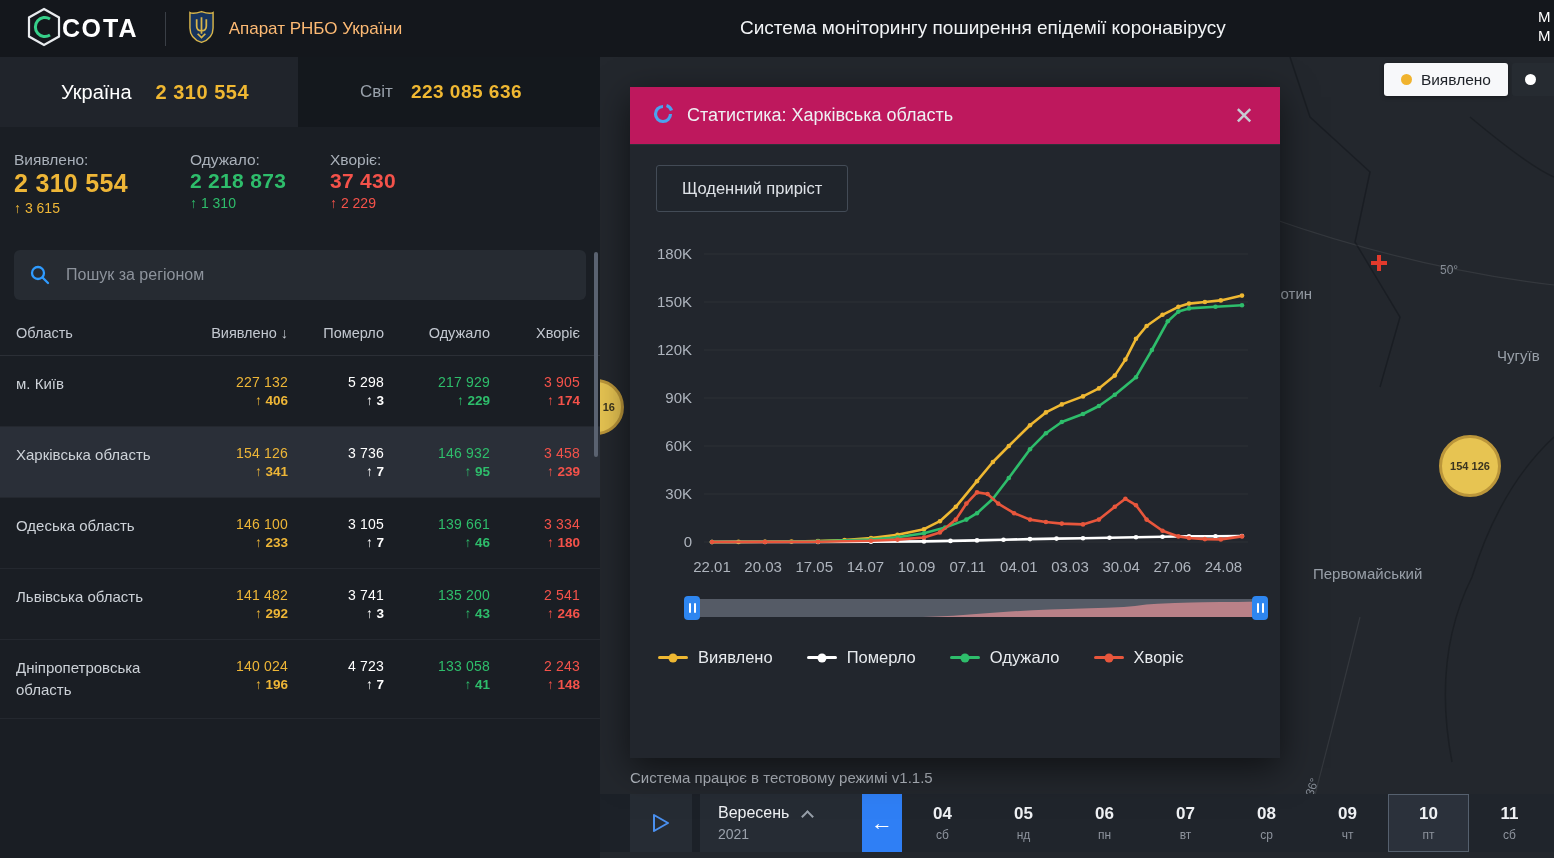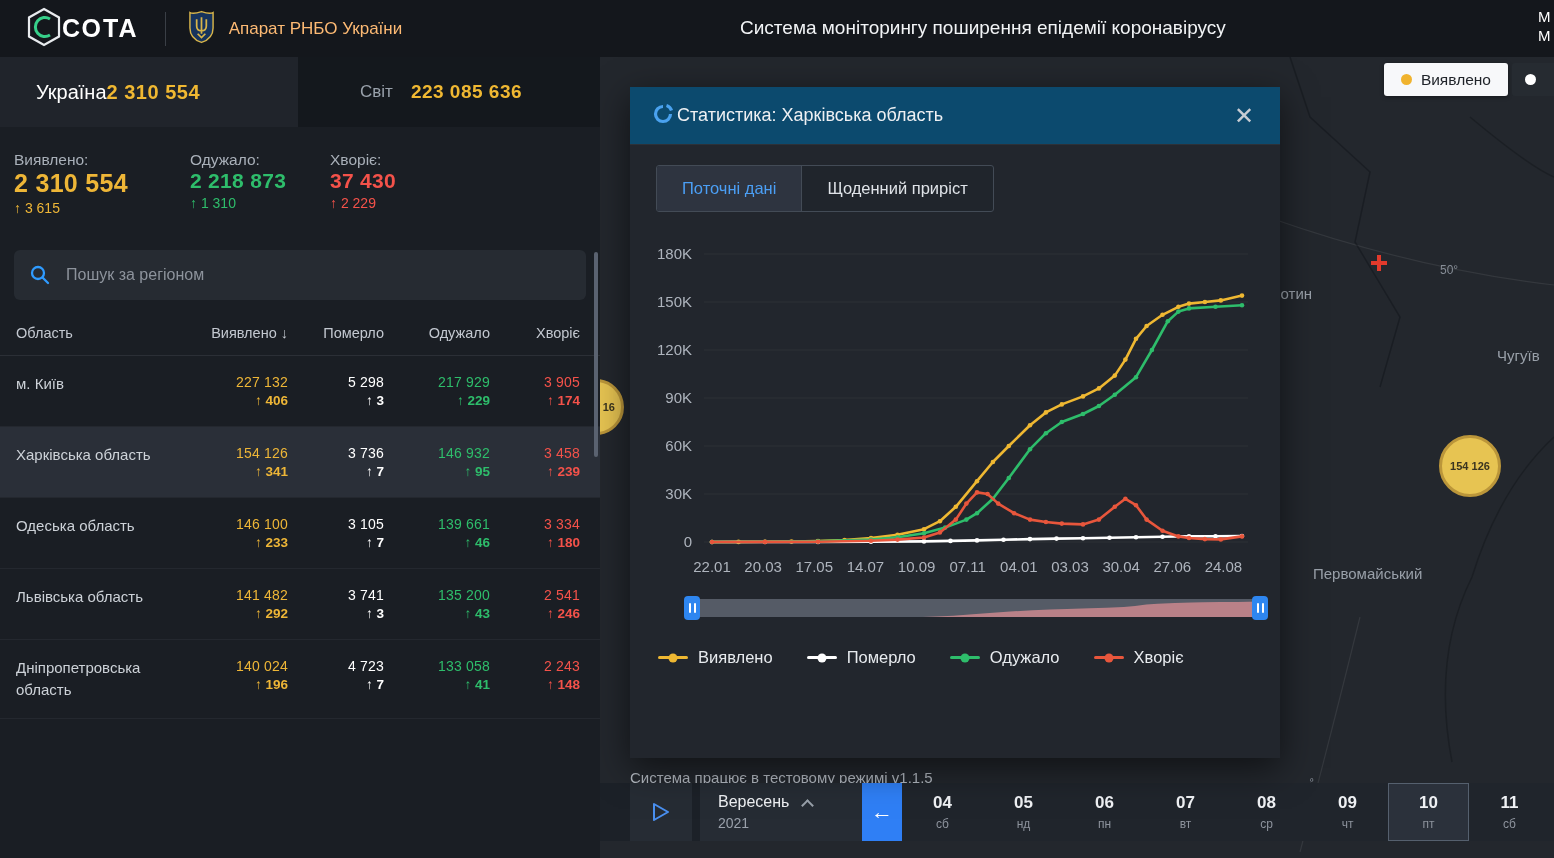--- a/index.html
+++ b/index.html
@@ -13,21 +13,21 @@
   .logo-text{color:#fff;font-size:25px;font-weight:700;letter-spacing:2px}
   .topbar-divider{width:1px;height:34px;background:#3a3f46;margin:0 22px 0 26px}
   .org-wrap{display:flex;align-items:center;gap:14px}
   .org-text{color:#fdba74;font-size:17px}
   .topbar-title{position:absolute;left:740px;top:17px;color:#f2f4f6;font-size:19px;white-space:nowrap}
   .topbar-right-cut{position:absolute;right:2px;top:7px;color:#fff;font-size:15px;line-height:19px;width:14px;overflow:hidden;text-align:left}
 
   
   .sidebar{position:absolute;top:57px;left:0;width:600px;height:801px;background:#1a1e24;z-index:20}
   .totals{display:flex;height:70px}
-  .totals-country{width:298px;background:#20242b;display:flex;align-items:center;gap:0;padding-left:36px}
+  .totals-country{width:298px;background:#20242b;display:flex;align-items:center;gap:24px;padding-left:61px}
   .totals-world{flex:1;background:#14181d;display:flex;align-items:center;gap:18px;padding-left:62px}
   .totals-country-label{color:#fff;font-size:20px}
   .totals-country-value{color:#f0b832;font-size:20px;font-weight:700;letter-spacing:.5px}
   .totals-world-label{color:#99a1ab;font-size:17px}
   .totals-world-value{color:#f0b832;font-size:19px;font-weight:700;letter-spacing:.5px}
 
   .stats{display:flex;padding:24px 14px 20px 14px}
   .stat{display:flex;flex-direction:column}
   .stat:nth-child(1){width:176px}
   .stat:nth-child(2){width:140px}
@@ -72,21 +72,21 @@
   .layer-toggles{position:absolute;right:0;top:6px;display:flex;gap:4px;z-index:5}
   .toggle-detected{height:33px;background:#f7f8fa;border-radius:3px;display:flex;align-items:center;gap:9px;padding:0 17px;box-shadow:0 1px 4px rgba(0,0,0,.4);cursor:pointer}
   .toggle-detected-label{color:#20242a;font-size:15.5px}
   .toggle-secondary{height:33px;width:42px;background:#262b31;border-radius:3px 0 0 3px;display:flex;align-items:center;padding-left:13px;cursor:pointer}
   .dot{width:11px;height:11px;border-radius:50%}
   .dot-gold{background:#f0b32e}
   .dot-white{background:#ffffff}
 
   
   .modal{position:absolute;left:30px;top:30px;width:650px;height:671px;background:#22262d;box-shadow:0 10px 34px rgba(0,0,0,.55);z-index:10}
-  .modal-header{height:58px;background:#0c4a6e;border-bottom:1px solid #2c3138;display:flex;align-items:center;padding:0 22px;gap:3px}
+  .modal-header{height:58px;background:#be185d;border-bottom:1px solid #2c3138;display:flex;align-items:center;padding:0 22px;gap:13px}
   .modal-title{color:#eef0f3;font-size:18px}
   .modal-close{margin-left:auto;color:#c7ccd3;font-size:24px;line-height:1;cursor:pointer;padding:4px}
   .tabs{display:inline-flex;margin:20px 0 0 26px;border:1px solid #434b56;border-radius:3px;overflow:hidden;background:#20252c}
   .tab{padding:13px 25px;font-size:16.5px;color:#dfe3e8;cursor:pointer}
   .tab + .tab{border-left:1px solid #434b56}
   .tab.active{background:#2e3440;color:#4b9ff5}
   #chart-svg{display:block;margin:18px 0 0 14px}
 
   .slider-wrap{position:relative;width:568px;height:24px;margin:10px 0 0 62px}
   .slider-track{position:absolute;left:0;right:0;top:3px;height:18px;background:rgba(148,157,172,.45);border-radius:2px;overflow:hidden;cursor:pointer}
@@ -98,21 +98,21 @@
 
   .legend{display:flex;gap:34px;margin:28px 0 0 28px}
   .legend-item{display:flex;align-items:center;gap:10px;cursor:pointer}
   .legend-marker{width:30px;height:3px;border-radius:2px;background:var(--c,#888);position:relative}
   .legend-marker::after{content:"";position:absolute;left:50%;top:50%;transform:translate(-50%,-50%);width:9px;height:9px;border-radius:50%;background:var(--c,#888)}
   .legend-label{color:#e8ebef;font-size:16.5px}
 
   .status-text{position:absolute;left:30px;top:712px;color:#b4bac2;font-size:15px;z-index:6}
 
   
-  .bottombar{position:absolute;left:0;bottom:17px;width:954px;height:58px;background:#1c2128;display:flex;z-index:8}
+  .bottombar{position:absolute;left:0;bottom:6px;width:954px;height:58px;background:#1c2128;display:flex;z-index:8}
   .play-btn{width:62px;height:58px;margin-left:30px;background:#262c34;display:flex;align-items:center;justify-content:center;cursor:pointer}
   .month-box{width:162px;height:58px;margin-left:8px;background:#262c34;padding:10px 0 0 18px;cursor:pointer}
   .month-row{display:flex;align-items:center}
   .month-name{color:#eef0f3;font-size:16px}
   .chevron-up{width:9px;height:9px;border-left:2px solid #98a0aa;border-top:2px solid #98a0aa;transform:rotate(45deg);display:inline-block;margin-left:14px;position:relative;top:3px}
   .month-year{color:#9aa1ab;font-size:14px;margin-top:4px}
   .back-btn{width:40px;height:58px;background:#2f7ff5;display:flex;align-items:center;justify-content:center;color:#fff;font-size:22px;cursor:pointer}
   .days{flex:1;display:flex;background:#20252c}
   .day{width:81px;display:flex;flex-direction:column;align-items:center;justify-content:center;cursor:pointer}
   .day-num{color:#eff1f4;font-size:17px;font-weight:700}
@@ -279,21 +279,20 @@
           <svg width="22" height="22" viewBox="0 0 22 22">
             <path d="M11 3.5 A 7.5 7.5 0 1 0 18.5 11" fill="none" stroke="#4aa2ef" stroke-width="3.2"></path>
             <path d="M14.5 2.5 A 7.5 7.5 0 0 1 19.5 7.5" fill="none" stroke="#4aa2ef" stroke-width="3.2"></path>
           </svg>
         </span>
         <span class="modal-title">Статистика: Харківська область</span>
         <span class="modal-close">✕</span>
       </div>
 
       <div class="tabs">
-        <div class="tab active">Поточні дані</div>
         <div class="tab">Щоденний приріст</div>
       </div>
 
       <svg id="chart-svg" width="616" height="356" viewBox="0 0 616 356">
           <line x1="60" y1="312" x2="604" y2="312" stroke="rgba(255,255,255,0.05)" stroke-width="1"></line>
           <text x="48" y="317" text-anchor="end" fill="#aeb4bd" font-size="15">0</text>
           <line x1="60" y1="264" x2="604" y2="264" stroke="rgba(255,255,255,0.05)" stroke-width="1"></line>
           <text x="48" y="269" text-anchor="end" fill="#aeb4bd" font-size="15">30K</text>
           <line x1="60" y1="216" x2="604" y2="216" stroke="rgba(255,255,255,0.05)" stroke-width="1"></line>
           <text x="48" y="221" text-anchor="end" fill="#aeb4bd" font-size="15">60K</text>

